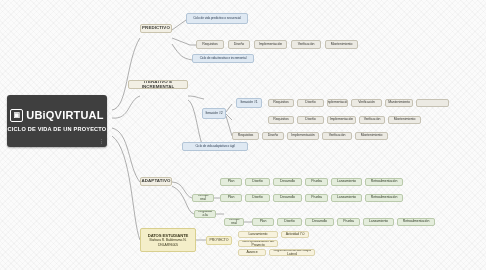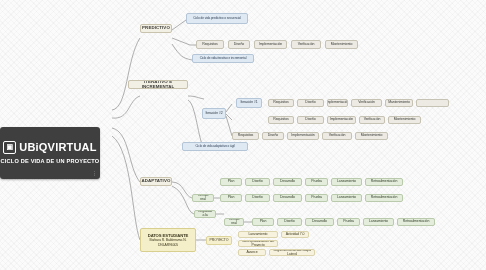--- a/index.html
+++ b/index.html
@@ -34,33 +34,32 @@
     border-radius: 2px;
     line-height: 1.05;
     letter-spacing: -0.1px;
     overflow: hidden;
     padding: 1px 2px;
   }
 
   
   .central {
     position: absolute;
-    left: 0;
+    left: 7px;
     top: 95px;
     width: 100px;
     height: 52px;
     background: #3f3f3f;
     border-radius: 3px;
     color: #ffffff;
     display: flex;
     flex-direction: column;
     align-items: center;
     justify-content: center;
     box-shadow: 0 1px 2px rgba(0,0,0,0.3);
-    margin-top: 32px;
   }
   .brand-row {
     display: flex;
     align-items: center;
     gap: 3px;
     margin-bottom: 4px;
   }
   .brand-mark {
     width: 11px;
     height: 11px;

